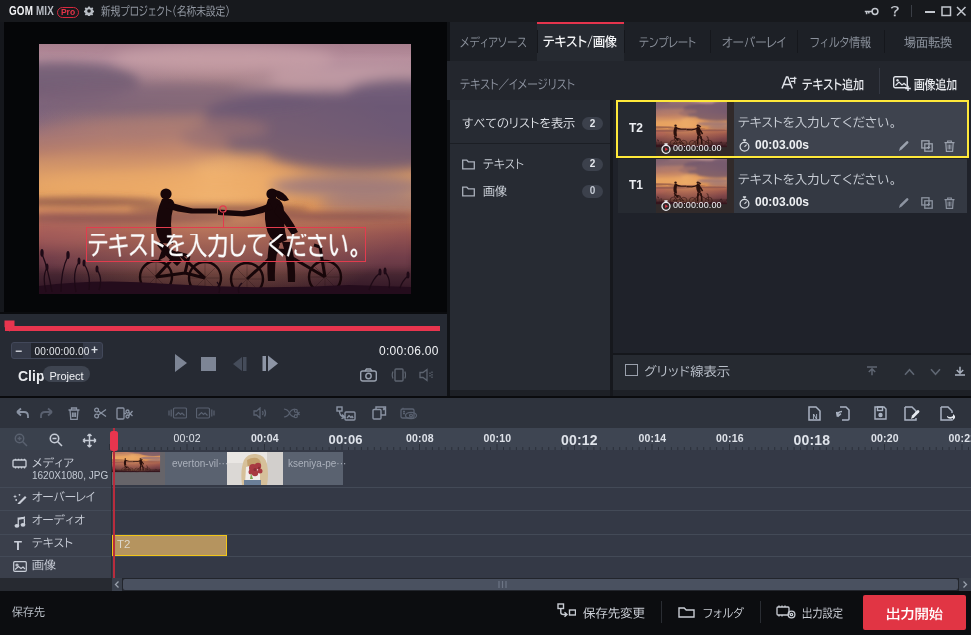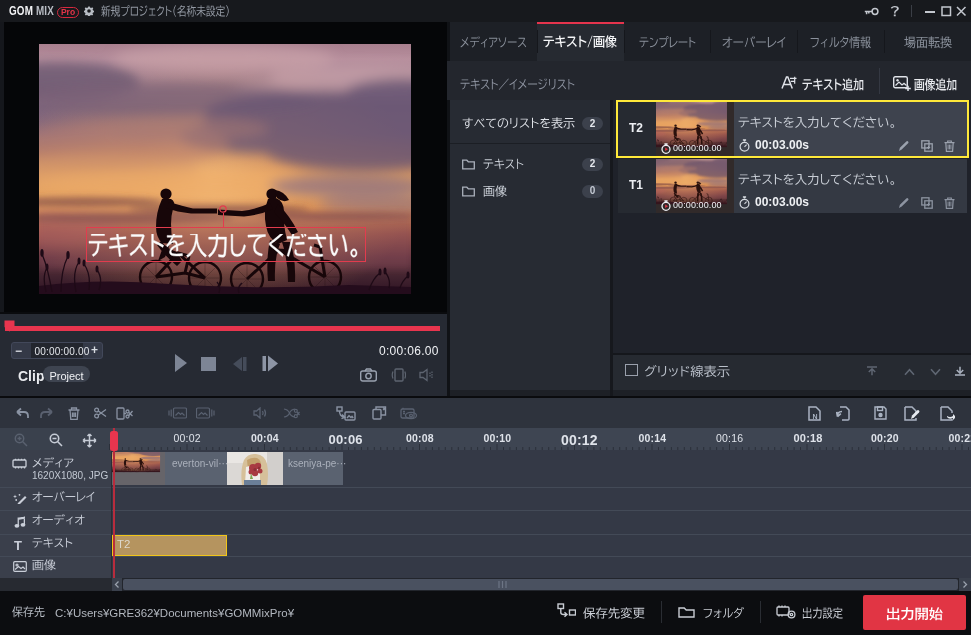--- a/index.html
+++ b/index.html
@@ -643,22 +643,22 @@
       <rect x="961.5" y="16" width="1" height="6" fill="#2b303a"></rect>
       <rect x="968.0" y="19" width="1" height="3" fill="#2b303a"></rect>
     </svg>
     <div class="ab" style="left:173.5px;top:432px;white-space:nowrap;font-size:10.5px;font-weight:normal;color:#dfe3ea;letter-spacing:0.2px">00:02</div>
     <div class="ab" style="left:251.0px;top:432px;white-space:nowrap;font-size:10.5px;font-weight:bold;color:#dfe3ea;letter-spacing:0.2px">00:04</div>
     <div class="ab" style="left:328.5px;top:432px;white-space:nowrap;font-size:13px;font-weight:bold;color:#dfe3ea;letter-spacing:0.2px">00:06</div>
     <div class="ab" style="left:406.0px;top:432px;white-space:nowrap;font-size:10.5px;font-weight:bold;color:#dfe3ea;letter-spacing:0.2px">00:08</div>
     <div class="ab" style="left:483.5px;top:432px;white-space:nowrap;font-size:10.5px;font-weight:bold;color:#dfe3ea;letter-spacing:0.2px">00:10</div>
     <div class="ab" style="left:561.0px;top:432px;white-space:nowrap;font-size:14px;font-weight:bold;color:#dfe3ea;letter-spacing:0.2px">00:12</div>
     <div class="ab" style="left:638.5px;top:432px;white-space:nowrap;font-size:10.5px;font-weight:bold;color:#dfe3ea;letter-spacing:0.2px">00:14</div>
-    <div class="ab" style="left:716.0px;top:432px;white-space:nowrap;font-size:10.5px;font-weight:normal;color:#dfe3ea;letter-spacing:0.2px">00:16</div>
-    <div class="ab" style="left:793.5px;top:432px;white-space:nowrap;font-size:11px;font-weight:bold;color:#dfe3ea;letter-spacing:0.2px">00:18</div>
+    <div class="ab" style="left:716.0px;top:432px;white-space:nowrap;font-size:10.5px;font-weight:bold;color:#dfe3ea;letter-spacing:0.2px">00:16</div>
+    <div class="ab" style="left:793.5px;top:432px;white-space:nowrap;font-size:14px;font-weight:bold;color:#dfe3ea;letter-spacing:0.2px">00:18</div>
     <div class="ab" style="left:871.0px;top:432px;white-space:nowrap;font-size:10.5px;font-weight:bold;color:#dfe3ea;letter-spacing:0.2px">00:20</div>
     <div class="ab" style="left:948.5px;top:432px;white-space:nowrap;font-size:10.5px;font-weight:bold;color:#dfe3ea;letter-spacing:0.2px">00:22</div>
     <div class="ab" style="left:0px;top:450px;width:971px;height:128px;background:#343946"></div>
     <div class="ab" style="left:0px;top:450px;width:112px;height:128px;background:#3a3f4b"></div>
     <div class="ab" style="left:0px;top:487px;width:971px;height:1px;background:#434a57"></div>
     <div class="ab" style="left:0px;top:510px;width:971px;height:1px;background:#434a57"></div>
     <div class="ab" style="left:0px;top:534px;width:971px;height:1px;background:#434a57"></div>
     <div class="ab" style="left:0px;top:556px;width:971px;height:1px;background:#434a57"></div>
     <div class="ab" style="left:111px;top:450px;width:1px;height:128px;background:#2a2e36"></div>
     <svg class="ab" style="left:12px;top:458px" width="15" height="11" viewBox="0 0 15 11">
@@ -736,21 +736,20 @@
     </svg>
     <div class="ab" style="left:959px;top:578px;width:12px;height:13px;background:#3a404c">
       <svg width="12" height="13">
         <path d="M4.5 3.5 L7.5 6.5 L4.5 9.5" stroke="#9aa1ad" stroke-width="1.3" fill="none"></path>
       </svg>
     </div>
     <div class="ab" style="left:0px;top:591px;width:971px;height:44px;background:#0c0d10"></div>
     <svg style="position:absolute;left:12.0px;top:606.4px" width="33" height="14" viewBox="0 0 33 14">
       <path fill="#b9bec6" transform="scale(0.9565,1)" d="M8 6.7Q9.2 8.5 11.3 9.6L10.7 10.3Q8.7 9.1 7.5 7.1V11.2H6.6V7.2Q5.6 9.2 3.5 10.5L2.9 9.8Q5 8.7 6.1 6.7H3.1V5.9H6.6V4.5H4.1V0.8H10.1V4.5H7.5V5.9H11.1V6.7ZM4.9 1.5V3.7H9.2V1.5ZM2.6 3.2V11.2H1.7V5.1Q1.2 5.9 0.6 6.6L0.2 5.8Q1.2 4.4 1.8 2.8Q2.2 1.7 2.6 0.3L3.5 0.5Q3.1 2 2.6 3.2Z M15.2 1.7Q15.5 1.2 15.7 0.3L16.6 0.4Q16.4 1.1 16.2 1.7H22.6V2.5H15.9Q15.3 3.8 14.4 5V11.2H13.5V6.1Q12.9 6.7 12.2 7.4L11.7 6.6Q13.8 4.8 14.9 2.5H12V1.7ZM19.6 6.2V6.9H22.7V7.7H19.6V10.2Q19.6 10.7 19.3 10.9Q19.1 11.1 18.5 11.1Q17.7 11.1 17 11L16.9 10.2Q17.9 10.3 18.4 10.3Q18.6 10.3 18.7 10.2Q18.7 10.1 18.7 10V7.7H15.3V6.9H18.7V5.9Q19.6 5.4 20.2 4.8H16.3V4H21.2L21.7 4.5Q20.8 5.5 19.6 6.2Z M26 2.3H28.4V0.3H29.3V2.3H33.2V3H29.3V5.2H34.1V6H30.6V9.6Q30.6 10 30.7 10Q30.9 10.1 31.6 10.1Q32.5 10.1 32.7 10.1Q33 10 33.1 9.6Q33.1 9.2 33.2 8.3L34.1 8.6Q34 10.2 33.7 10.6Q33.5 10.8 32.9 10.9Q32.4 11 31.6 11Q30.5 11 30.1 10.8Q29.6 10.6 29.6 10V6H27.6Q27.6 6.1 27.6 6.1Q27.6 8.5 26.6 9.5Q25.7 10.7 23.9 11.1L23.4 10.4Q25.5 9.8 26.2 8.6Q26.6 7.8 26.7 6H23.4V5.2H28.4V3H25.7Q25.2 4 24.6 4.8L23.9 4.3Q25 2.8 25.5 0.7L26.4 0.8Q26.2 1.7 26 2.3Z"></path>
     </svg>
-    <div class="ab" style="left:55px;top:606.5px;white-space:nowrap;font-size:11.5px;color:#b2b7bf">C:¥Users¥GRE362¥Documents¥GOMMixPro¥</div>
     <svg class="ab" style="left:557px;top:603px" width="19" height="15" viewBox="0 0 19 15">
       <g stroke="#c9cdd4" stroke-width="1.4" fill="none">
         <rect x="1" y="1" width="5.5" height="4.5"></rect>
         <rect x="12.5" y="7" width="6" height="5"></rect>
         <path d="M3.8 5.5 V9.5 Q3.8 11.5 6.5 11.5 H9.5 M7.5 9.3 L10 11.5 L7.5 13.7"></path>
       </g>
     </svg>
     <svg style="position:absolute;left:583.0px;top:607.4px" width="62" height="15" viewBox="0 0 62 15">
       <path fill="#ced2d9" transform="scale(1.0333,1)" d="M8.3 6.9Q9.6 8.8 11.8 10L11.2 10.8Q9.1 9.5 7.8 7.4V11.7H6.9V7.5Q5.8 9.6 3.7 11L3.1 10.2Q5.2 9 6.4 6.9H3.2V6.1H6.9V4.7H4.2V0.8H10.5V4.7H7.8V6.1H11.6V6.9ZM5.2 1.6V3.9H9.6V1.6ZM2.7 3.3V11.7H1.7V5.3Q1.2 6.1 0.7 6.9L0.2 6Q1.2 4.6 1.9 2.9Q2.3 1.8 2.7 0.3L3.6 0.5Q3.2 2.1 2.7 3.3Z M15.9 1.8Q16.1 1.2 16.4 0.3L17.4 0.4Q17.2 1.1 16.9 1.8H23.5V2.6H16.5Q15.9 4 15.1 5.2V11.7H14.1V6.3Q13.5 7 12.8 7.7L12.2 6.9Q14.4 5 15.5 2.6H12.5V1.8ZM20.4 6.5V7.2H23.7V8H20.4V10.7Q20.4 11.2 20.2 11.4Q19.9 11.6 19.3 11.6Q18.5 11.6 17.8 11.5L17.6 10.6Q18.7 10.7 19.2 10.7Q19.4 10.7 19.5 10.6Q19.5 10.5 19.5 10.4V8H15.9V7.2H19.5V6.2Q20.4 5.6 21.1 5H17V4.2H22.2L22.7 4.7Q21.7 5.7 20.4 6.5Z M27.1 2.3H29.6V0.3H30.6V2.3H34.6V3.2H30.6V5.5H35.6V6.3H31.9V10.1Q31.9 10.4 32.1 10.5Q32.3 10.5 33 10.5Q33.9 10.5 34.1 10.5Q34.4 10.4 34.5 10Q34.6 9.6 34.6 8.7L35.5 9Q35.5 10.7 35.1 11.1Q34.9 11.3 34.3 11.4Q33.8 11.4 32.9 11.4Q31.8 11.4 31.4 11.3Q30.9 11.1 30.9 10.4V6.3H28.8Q28.8 6.3 28.8 6.4Q28.8 8.8 27.8 10Q26.8 11.1 24.9 11.6L24.4 10.9Q26.6 10.3 27.3 9Q27.8 8.1 27.8 6.3H24.4V5.5H29.6V3.2H26.8Q26.3 4.2 25.7 5L24.9 4.5Q26.1 3 26.6 0.7L27.5 0.9Q27.3 1.7 27.1 2.3Z M39.3 8.1Q38.2 8.8 37.2 9.2L36.6 8.5Q39.2 7.6 40.6 5.9L41.5 6.1Q41.2 6.5 40.9 6.8H45.1L45.7 7.4Q44.6 8.6 43.1 9.6Q45 10.3 47.7 10.8L47.2 11.6Q44.1 11 42.2 10.1Q40.1 11.2 37 11.7L36.6 10.9Q39.1 10.6 41.3 9.6Q40 8.9 39.3 8.1ZM39.9 7.6Q40.8 8.4 42.2 9.2Q43.6 8.4 44.3 7.6H40Q40 7.6 39.9 7.6ZM42.4 1.5H47.5V2.3H43.8V5.2Q43.8 5.7 43.6 5.9Q43.3 6 42.8 6Q42.1 6 41.7 6L41.5 5.2Q42.2 5.3 42.7 5.3Q42.9 5.3 42.9 5V2.3H41.2Q41.2 3.9 40.8 4.8Q40.2 5.8 39 6.3L38.4 5.7Q39.6 5.2 39.9 4.4Q40.3 3.7 40.3 2.4L40.3 2.3H36.5V1.5H41.5V0.3H42.4ZM46.6 5.7Q45.8 4.5 44.6 3.3L45.3 2.8Q46.5 3.9 47.3 5.1ZM36.4 5.1Q37.6 4.2 38.3 2.8L39.1 3.2Q38.3 4.7 37 5.7Z M53.5 2.7V1.7H48.7V0.8H59.3V1.7H54.4V2.7H58.6V7.4H54.4Q54.3 8.6 53.8 9.5Q55.1 10 56.6 10.3Q57.8 10.6 59.7 10.8L59.1 11.6Q55.8 11.2 53.3 10.1Q52.1 11.3 49.2 11.7L48.7 10.9Q51.4 10.6 52.5 9.7Q51.1 9 50 8.1L50.6 7.5Q51.8 8.5 53 9.1Q53.4 8.4 53.5 7.4H49.4V2.7ZM53.5 3.5H50.3V4.7H53.5ZM54.4 3.5V4.7H57.7V3.5ZM53.5 5.4H50.3V6.7H53.5ZM54.4 5.4V6.7H57.7V5.4Z"></path>
     </svg>

